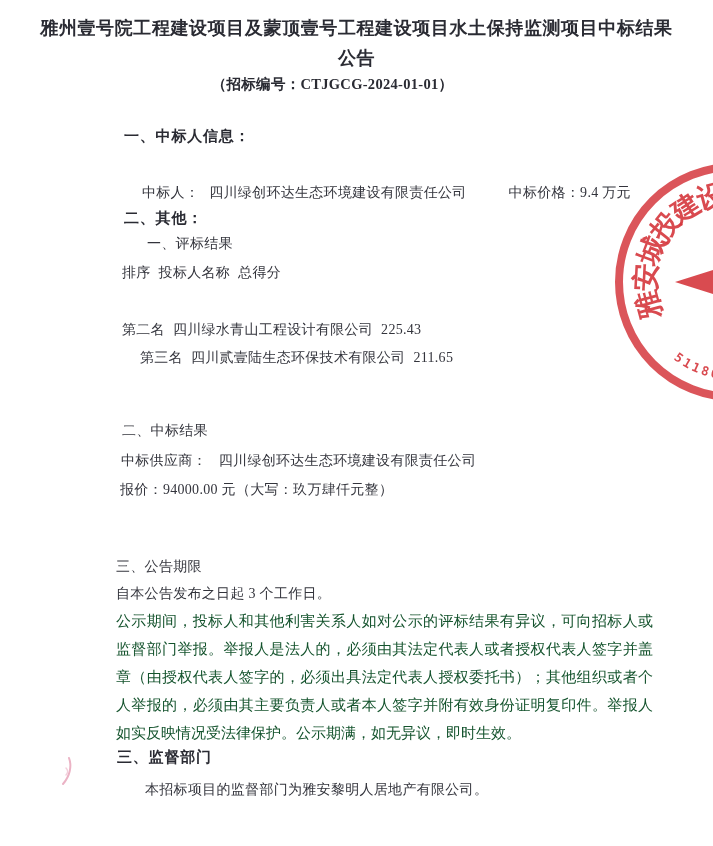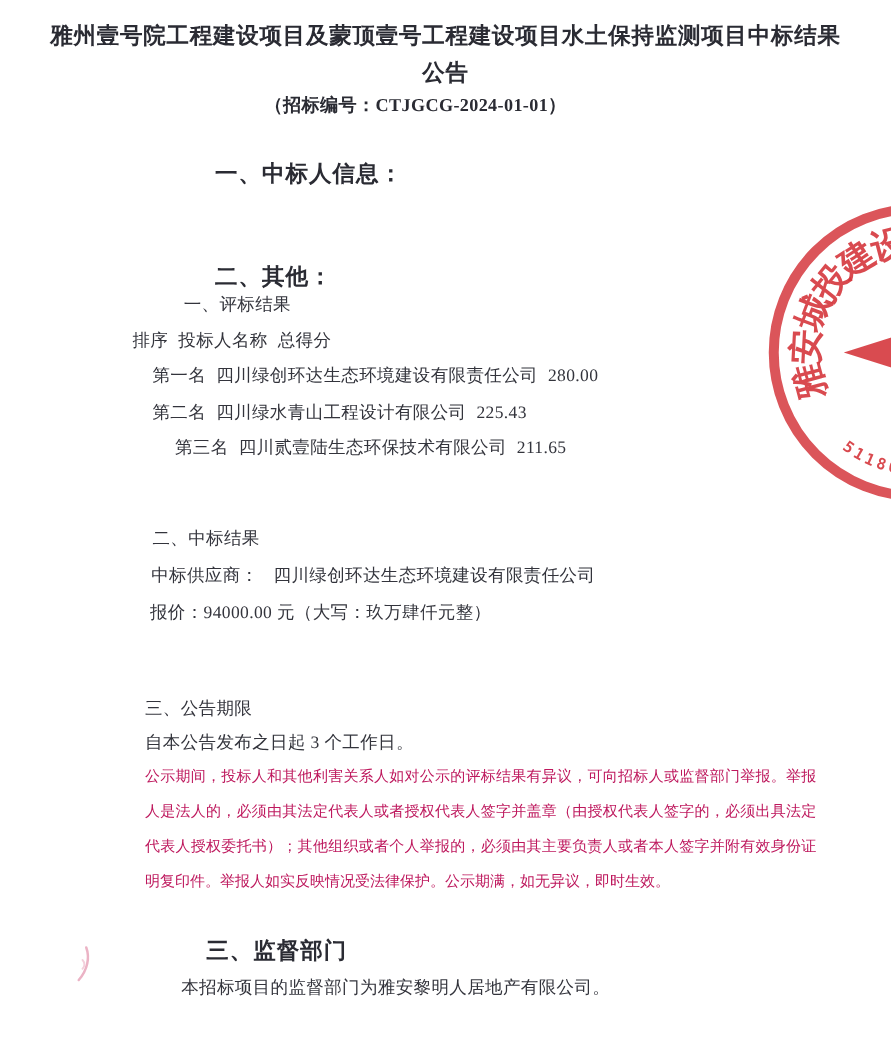--- a/index.html
+++ b/index.html
@@ -10,25 +10,25 @@
     background:#ffffff;
     overflow:hidden;
     font-family:"Liberation Serif","DejaVu Serif",serif;
     color:#33343c;
   }
   .line{position:absolute;white-space:nowrap;font-size:14px;letter-spacing:.3px;}
   .centered{left:0;right:0;text-align:center;}
   .bold{font-weight:700;color:#2a2b33;}
   .title{font-size:18px;letter-spacing:.6px;}
   .tender-no{font-size:14.5px;transform:translateX(-24px);}
-  .h-big{font-size:18px;letter-spacing:.8px;margin-left:48px;}
+  .h-big{font-size:15px;letter-spacing:.8px;}
   .para{
     position:absolute;left:116px;top:607px;width:537px;
-    font-size:12px;line-height:28px;letter-spacing:0;
-    text-align:justify;color:#be185d;white-space:normal;
+    font-size:15px;line-height:28px;letter-spacing:0;
+    text-align:justify;color:#14532d;white-space:normal;
   }
   .gap-s{display:inline-block;margin-left:10px;}
   .gap-m{display:inline-block;margin-left:12px;}
   .gap-l{display:inline-block;margin-left:42px;}
   .cell{display:inline-block;}
   .cell + .cell{margin-left:8px;}
 
   
   .seal{position:absolute;left:734px;top:282px;width:0;height:0;}
   .seal-ring{
@@ -80,31 +80,31 @@
 </head>
 <body>
 
 <div class="page">
 
   <div class="line centered bold title" style="top:16px;">雅州壹号院工程建设项目及蒙顶壹号工程建设项目水土保持监测项目中标结果</div>
   <div class="line centered bold title" style="top:46px;">公告</div>
   <div class="line centered bold tender-no" style="top:75px;">（招标编号：CTJGCG-2024-01-01）</div>
 
   <div class="line bold h-big" style="left:124px;top:127px;">一、中标人信息：</div>
+  <div class="line" style="left:142px;top:184px;">
+    <span>中标人：</span><span class="gap-s">四川绿创环达生态环境建设有限责任公司</span><span class="gap-l">中标价格：</span><span>9.4 万元</span>
+  </div>
 
   <div class="line bold h-big" style="left:124px;top:209px;">二、其他：</div>
   <div class="line" style="left:147px;top:235px;">一、评标结果</div>
 
-  <div class="line" style="left:106px;top:264px;">
+  <div class="line" style="left:122px;top:264px;">
     <span class="cell">排序</span><span class="cell">投标人名称</span><span class="cell">总得分</span>
   </div>
 
-  <div class="line" style="left:122px;top:292px;">
-    <span class="cell">第一名</span><span class="cell">四川绿创环达生态环境建设有限责任公司</span><span class="cell">280.00</span>
-  </div>
   <div class="line" style="left:122px;top:321px;">
     <span class="cell">第二名</span><span class="cell">四川绿水青山工程设计有限公司</span><span class="cell">225.43</span>
   </div>
   <div class="line" style="left:140px;top:349px;">
     <span class="cell">第三名</span><span class="cell">四川贰壹陆生态环保技术有限公司</span><span class="cell">211.65</span>
   </div>
 
   <div class="line" style="left:122px;top:422px;">二、中标结果</div>
   <div class="line" style="left:121px;top:452px;text-align:center;">
     <span>中标供应商：</span><span class="gap-m">四川绿创环达生态环境建设有限责任公司</span>

